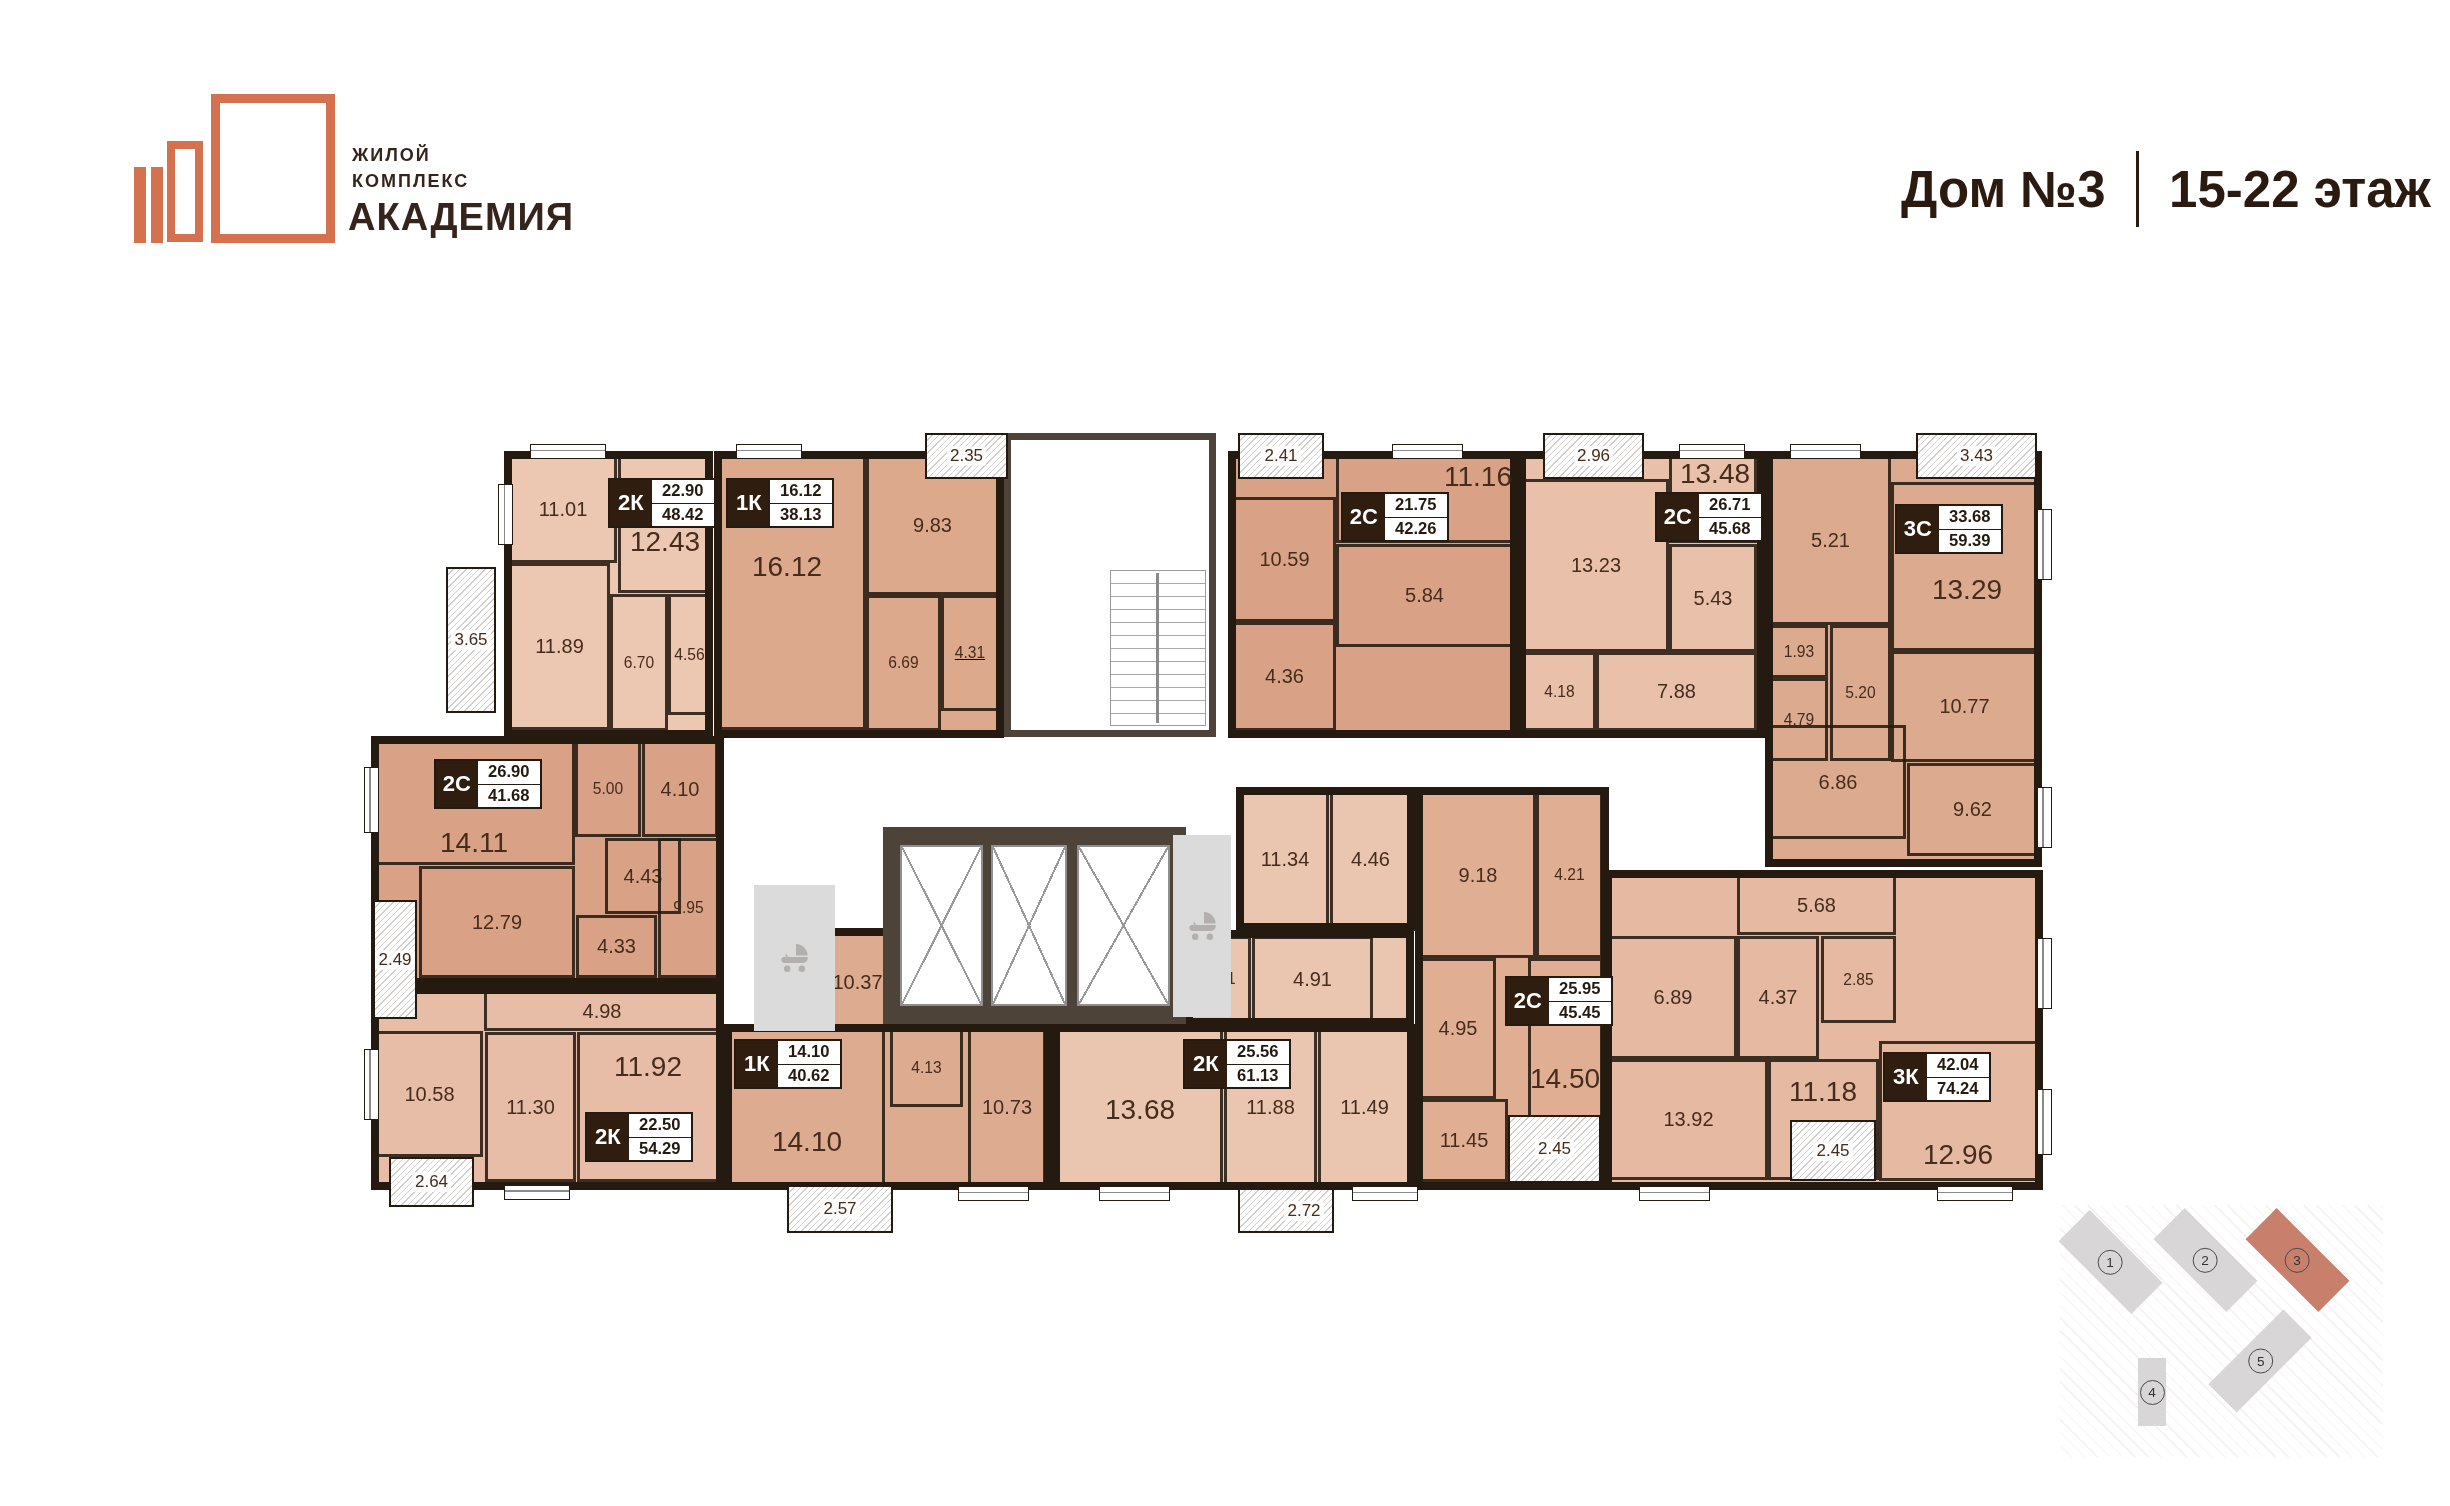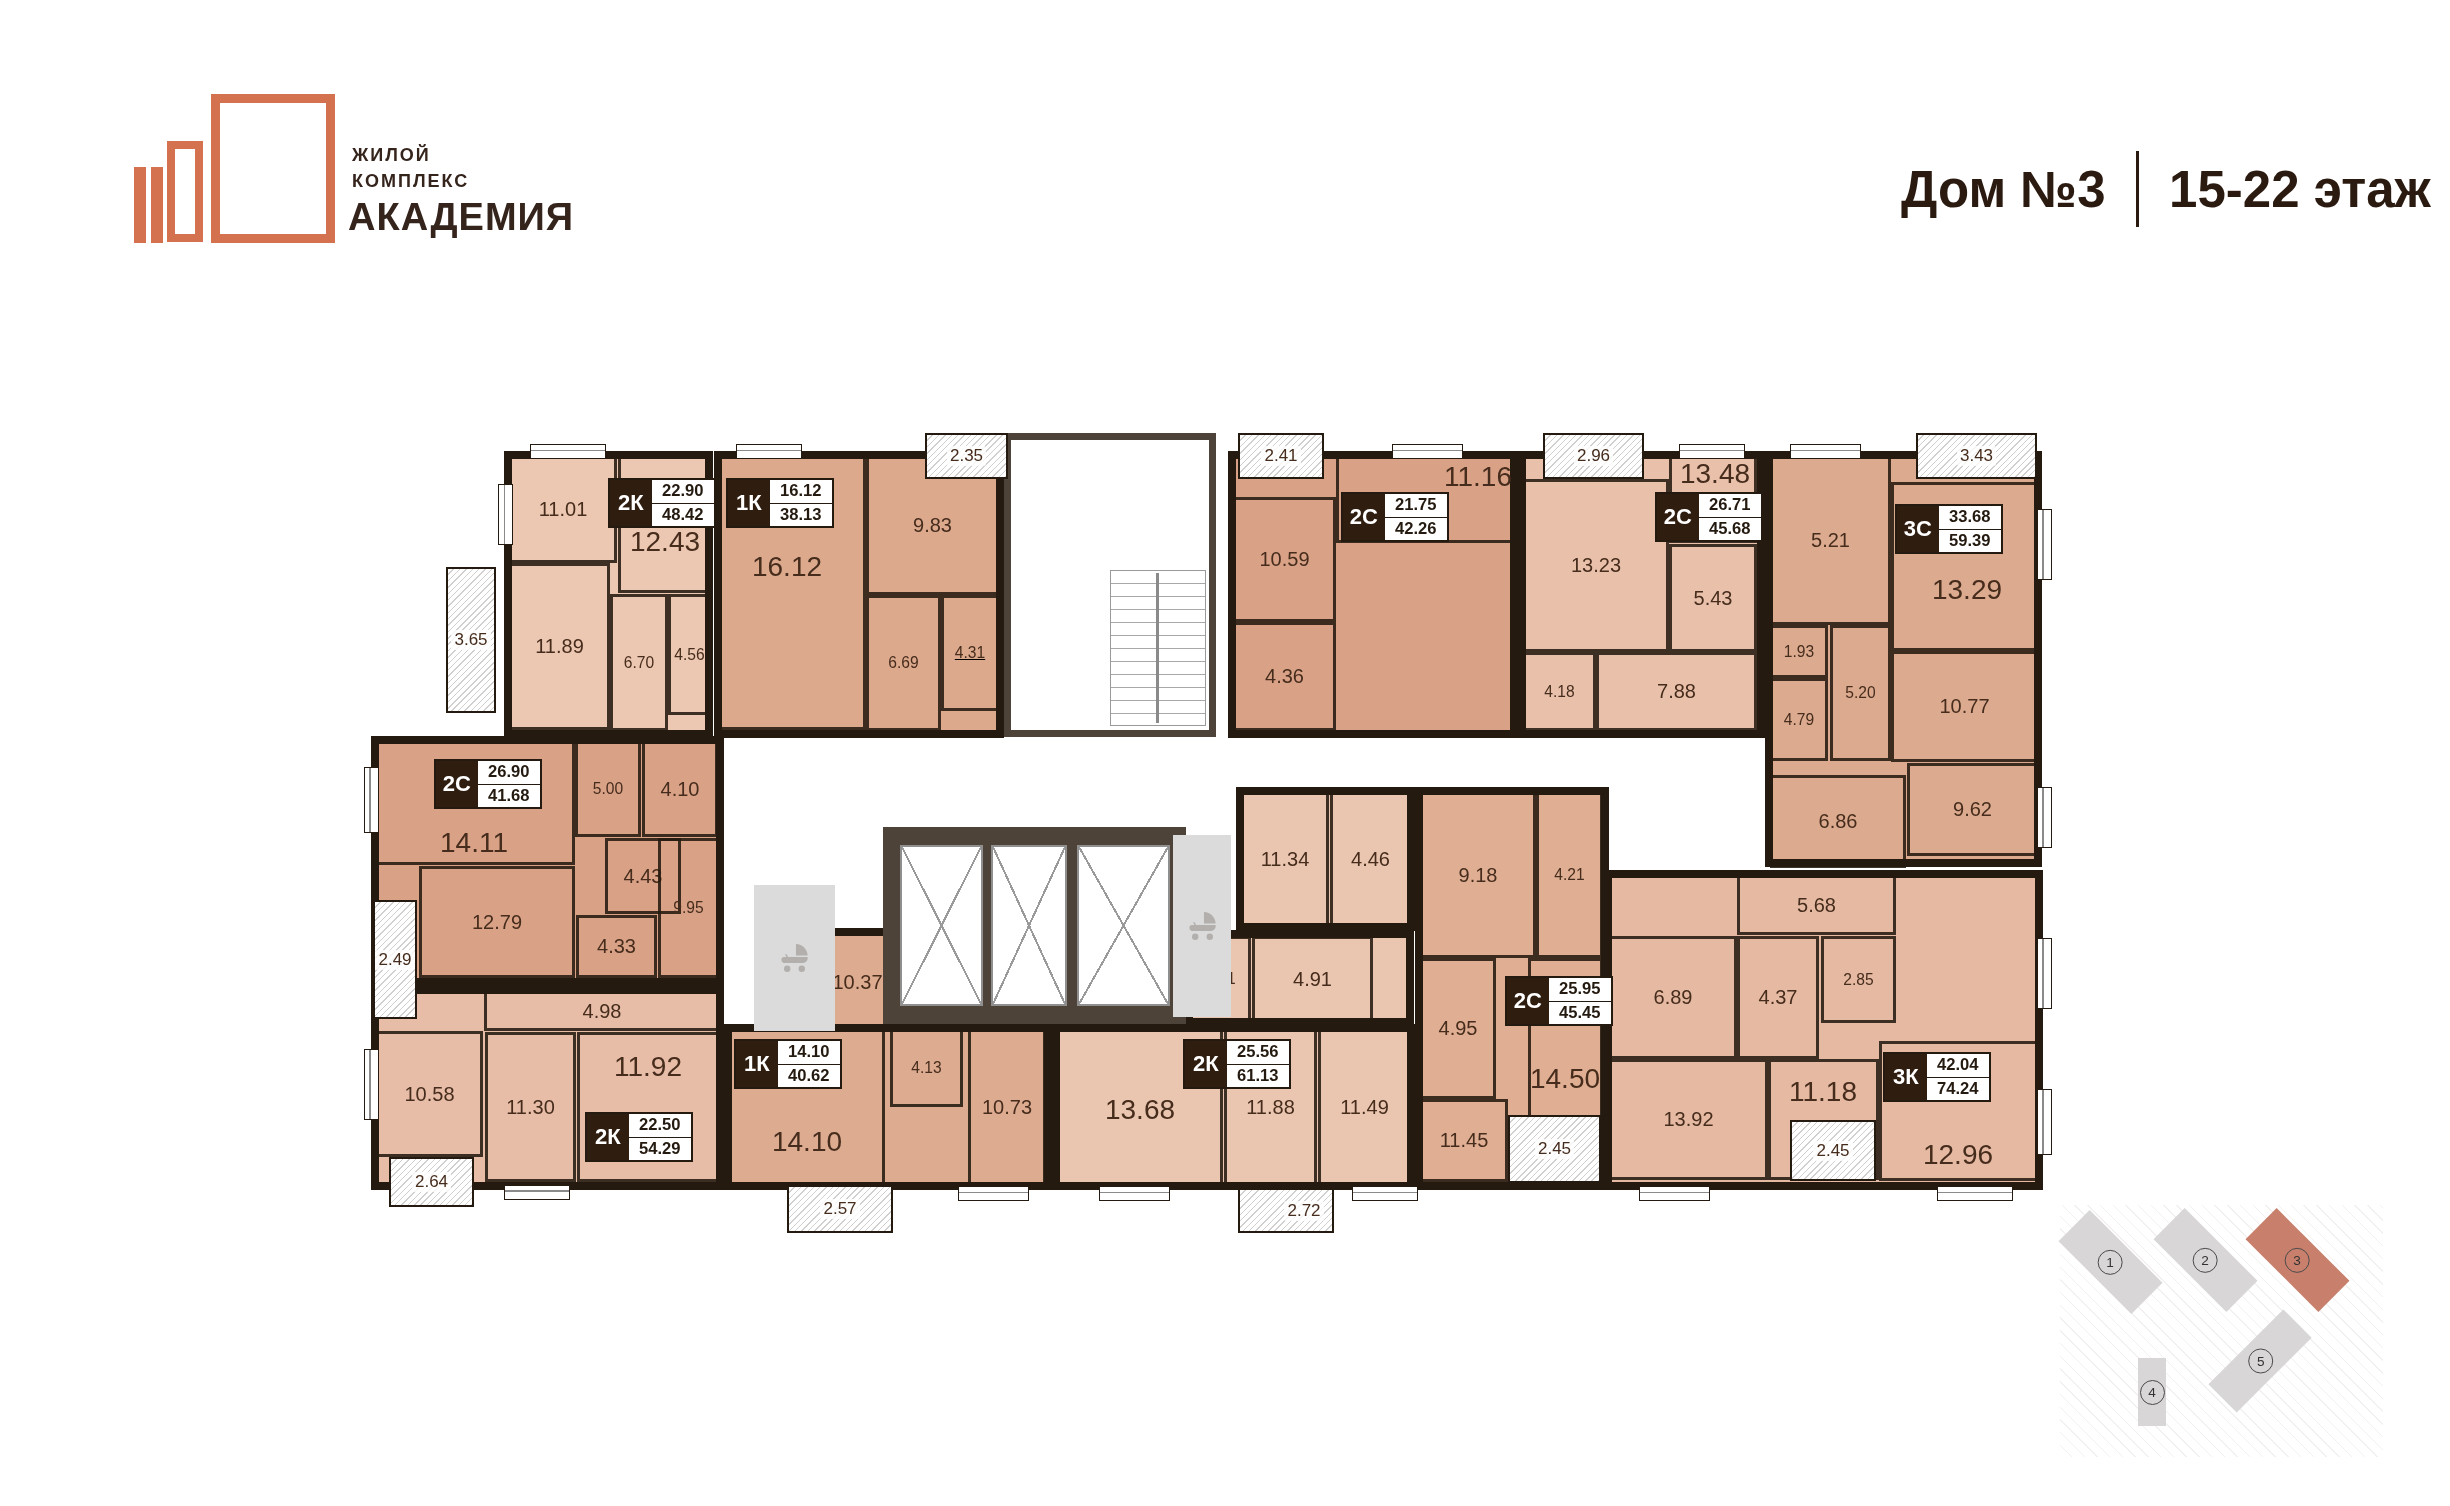--- a/index.html
+++ b/index.html
@@ -125,20 +125,23 @@
     </div>
     <div class="unit" style="left: 1228px; top: 451px; width: 290px; height: 287px; background: rgb(217, 162, 135);"></div>
     <div class="room" style="left: 1233px; top: 497px; width: 103px; height: 125px;">
       <span>10.59</span>
     </div>
     <div class="room" style="left: 1233px; top: 622px; width: 103px; height: 109px;">
       <span>4.36</span>
     </div>
     <div class="room" style="left: 1336px; top: 456px; width: 177px; height: 87px;"></div>
     <span class="rlabel" style="left: 1478px; top: 477px;">11.16</span>
+    <div class="room" style="left: 1336px; top: 544px; width: 177px; height: 103px;">
+      <span>5.84</span>
+    </div>
     <div class="balc" style="left: 1238px; top: 433px; width: 86px; height: 46px;">
       <span>2.41</span>
     </div>
     <div class="plaque" style="left: 1341px; top: 492px; width: 108px; height: 50px;">
       <div class="ptype">2С</div>
       <div class="pvals">
         <div class="pv">21.75</div>
         <div class="pv">42.26</div>
       </div>
     </div>
@@ -178,21 +181,21 @@
     </div>
     <div class="room" style="left: 1770px; top: 678px; width: 58px; height: 83px;">
       <span class="sm">4.79</span>
     </div>
     <div class="room" style="left: 1830px; top: 625px; width: 61px; height: 136px;">
       <span class="sm">5.20</span>
     </div>
     <div class="room" style="left: 1891px; top: 651px; width: 147px; height: 111px;">
       <span>10.77</span>
     </div>
-    <div class="room" style="left: 1770px; top: 775px; width: 136px; height: 93px;">
+    <div class="room" style="left: 1770px; top: 725px; width: 136px; height: 114px;">
       <span>6.86</span>
     </div>
     <div class="room" style="left: 1907px; top: 763px; width: 131px; height: 93px;">
       <span>9.62</span>
     </div>
     <div class="balc" style="left: 1916px; top: 433px; width: 121px; height: 46px;">
       <span>3.43</span>
     </div>
     <div class="plaque" style="left: 1895px; top: 504px; width: 108px; height: 50px;">
       <div class="ptype">3С</div>

